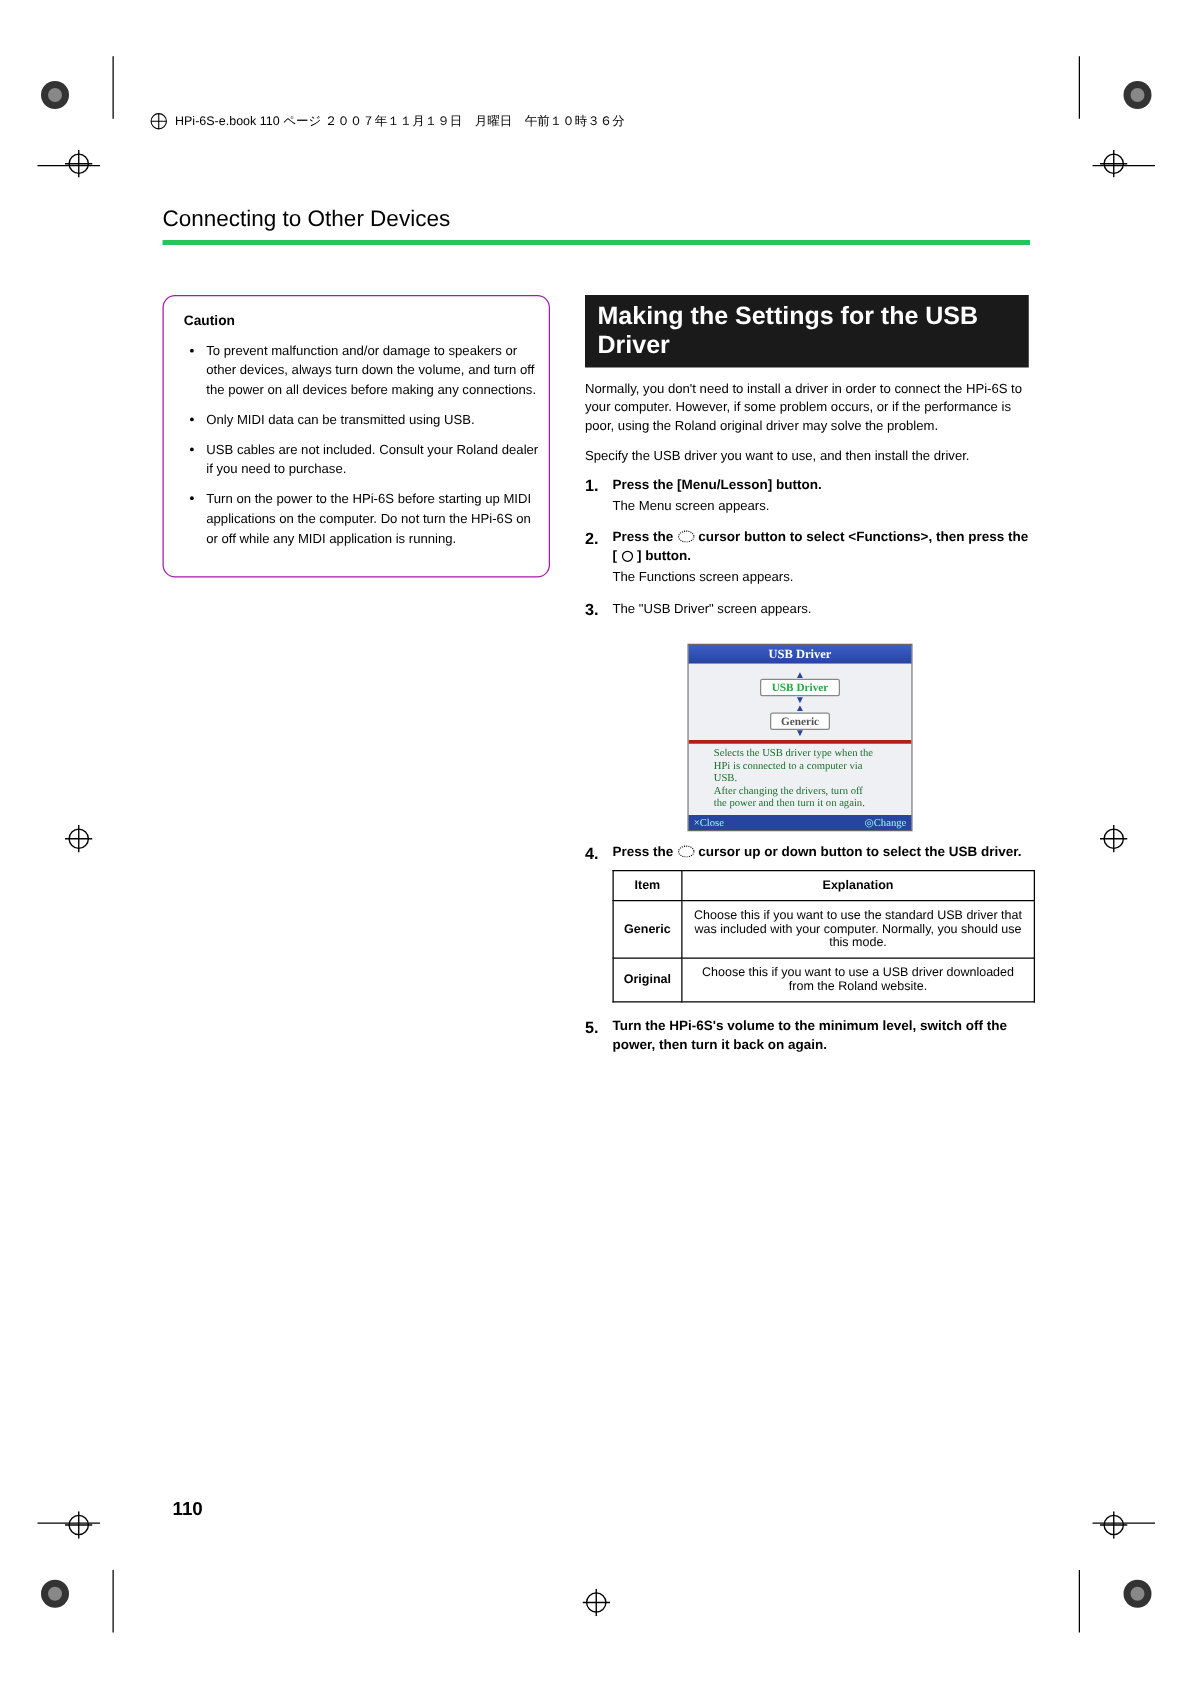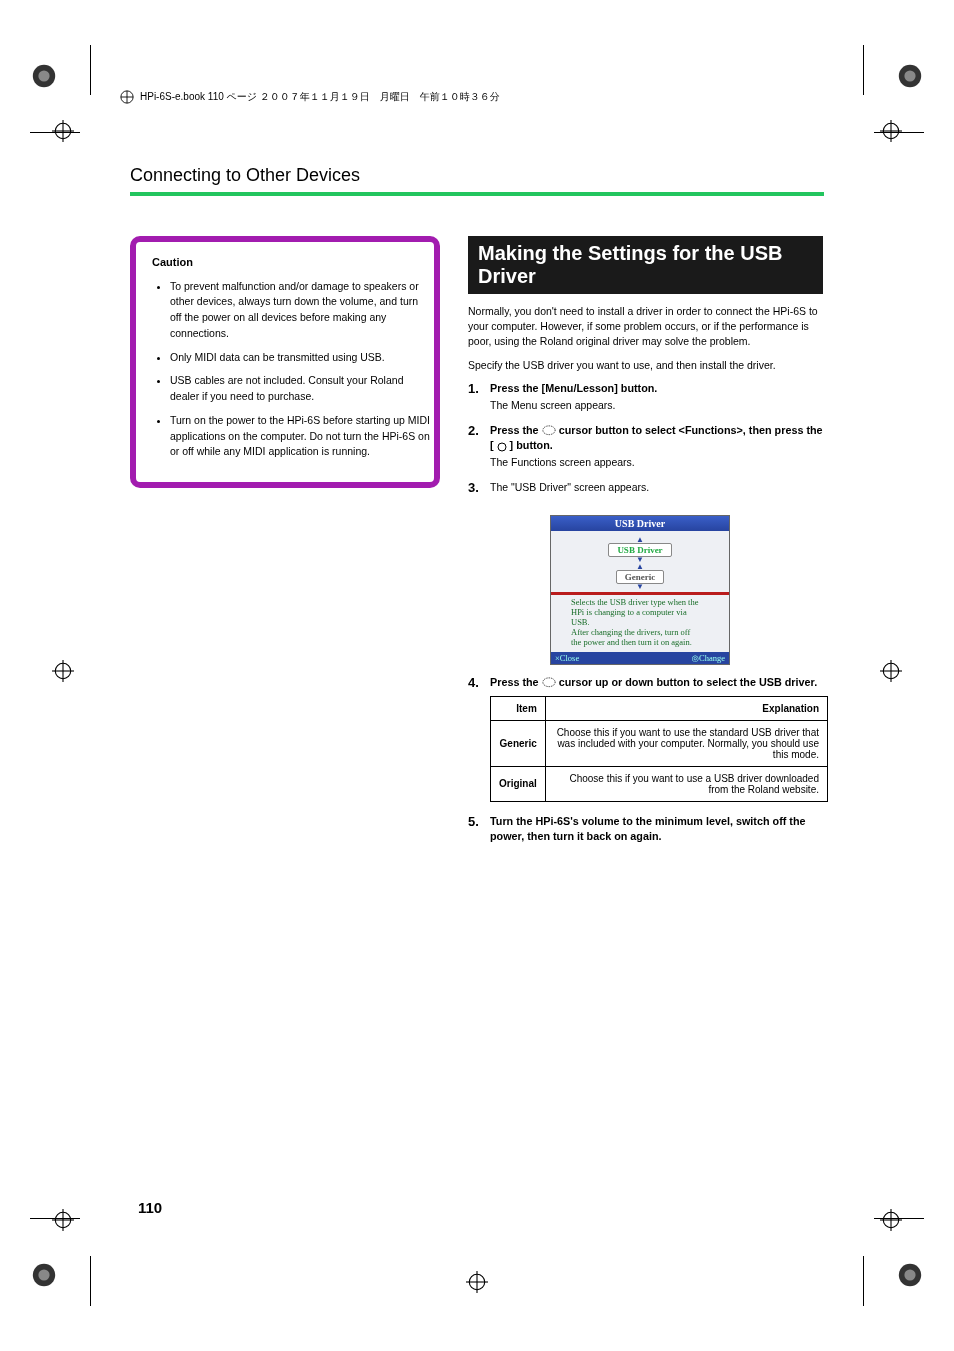--- a/index.html
+++ b/index.html
@@ -60,21 +60,21 @@
     margin-bottom: 40px;
   }
   .cols {
     display: flex;
     gap: 28px;
   }
   .col-left { flex: 0 0 310px; }
   .col-right { flex: 1; }
 
   .caution-box {
-    border: 6px solid #a21caf;
+    border: 1px solid #a21caf;
     border-radius: 10px;
     padding: 12px 4px 14px 16px;
     font-size: 10.5px;
     line-height: 1.5;
   }
   .caution-box .cb-title { font-weight: bold; margin-bottom: 8px; font-size: 11px; }
   .caution-box ul { list-style: disc; padding-left: 18px; }
   .caution-box li { margin-bottom: 8px; }
 
   .h2-band {
@@ -130,21 +130,21 @@
 
   table.info {
     border-collapse: collapse;
     width: 338px;
     font-size: 10px;
     margin: 6px 0 12px 0;
   }
   table.info th, table.info td {
     border: 1px solid #000;
     padding: 6px 8px;
-    text-align: right;
+    text-align: center;
     vertical-align: middle;
   }
   table.info th { font-weight: bold; }
   table.info td.rowhead { font-weight: bold; }
 
   .page-number {
     position:absolute;
     bottom: 35px; left: 8px;
     font-size: 15px; font-weight: bold;
   }
@@ -281,21 +281,21 @@
                 </div>
                 <div class="ss-chipline" style="margin-top:2px;">
                   <span class="ss-arrow">▲</span>
                   <span class="ss-chip gray">Generic</span>
                   <span class="ss-arrow">▼</span>
                 </div>
               </div>
             </div>
             <div class="ss-desc">
               <div>Selects the USB driver type when the</div>
-              <div>HPi is changing to a computer via</div>
+              <div>HPi is connected to a computer via</div>
               <div>USB.</div>
               <div>After changing the drivers, turn off</div>
               <div>the power and then turn it on again.</div>
             </div>
             <div class="ss-foot">
               <span>×Close</span>
               <span>◎Change</span>
             </div>
           </div>
         </li>

